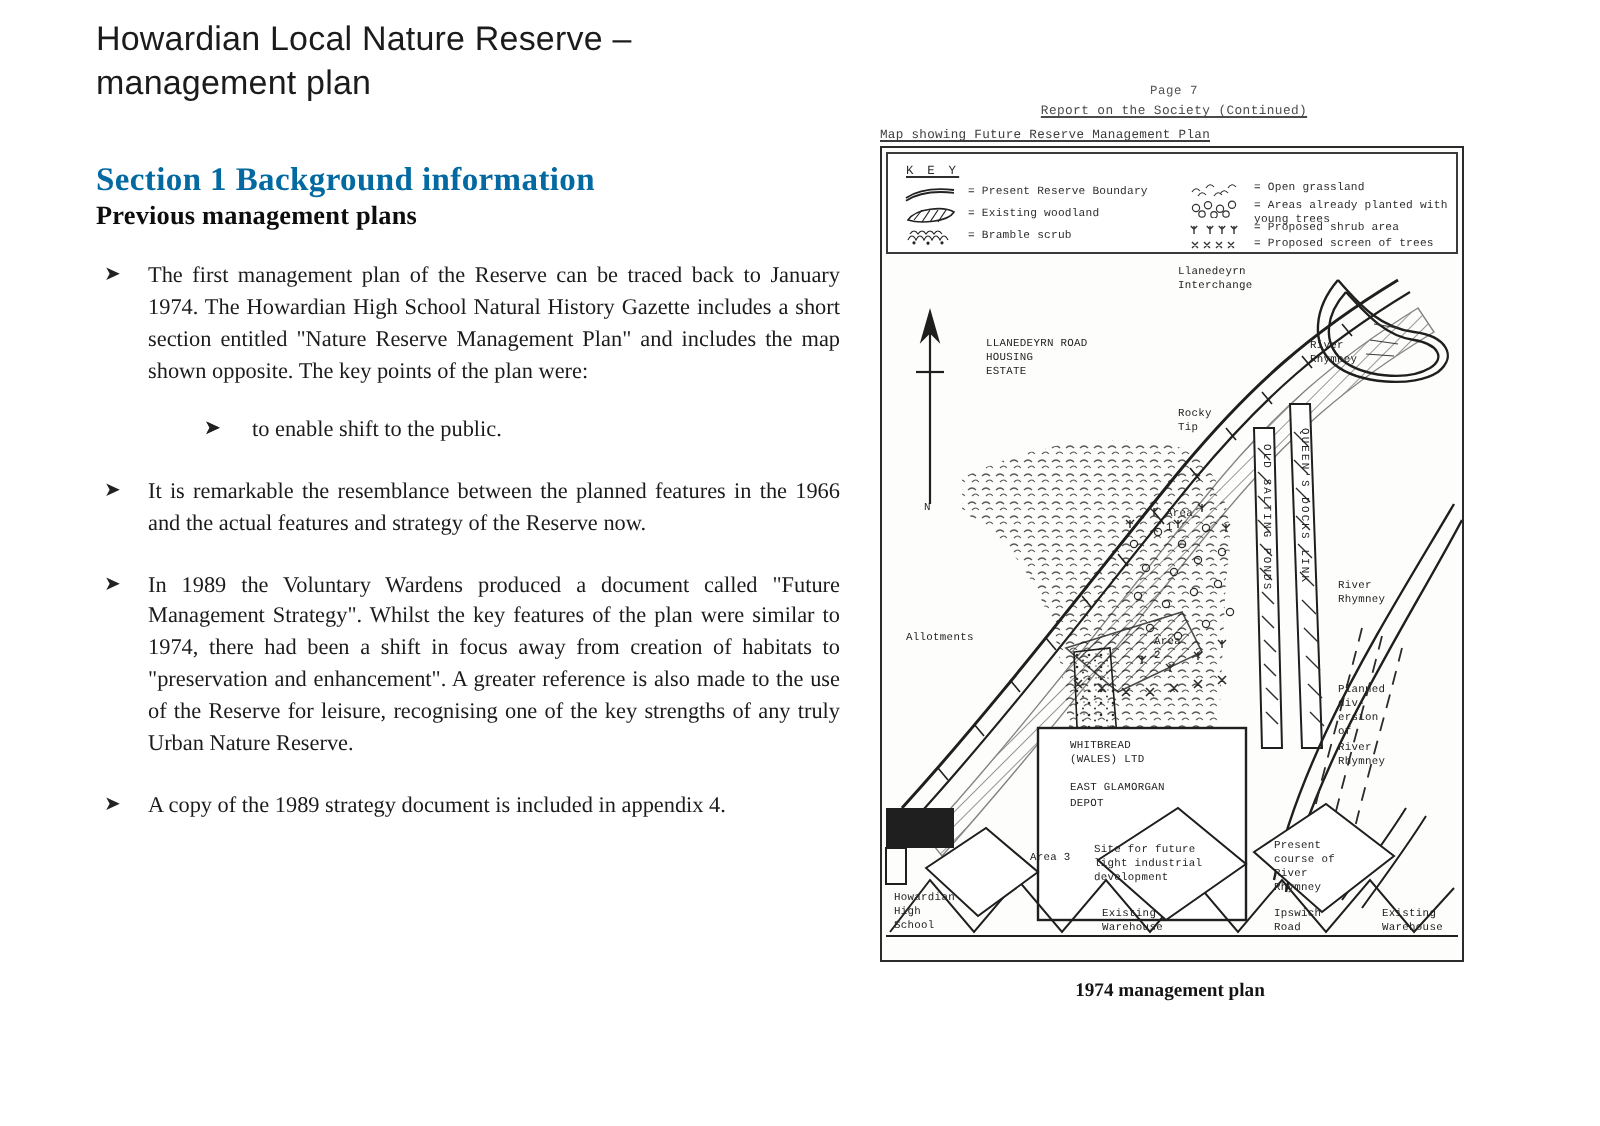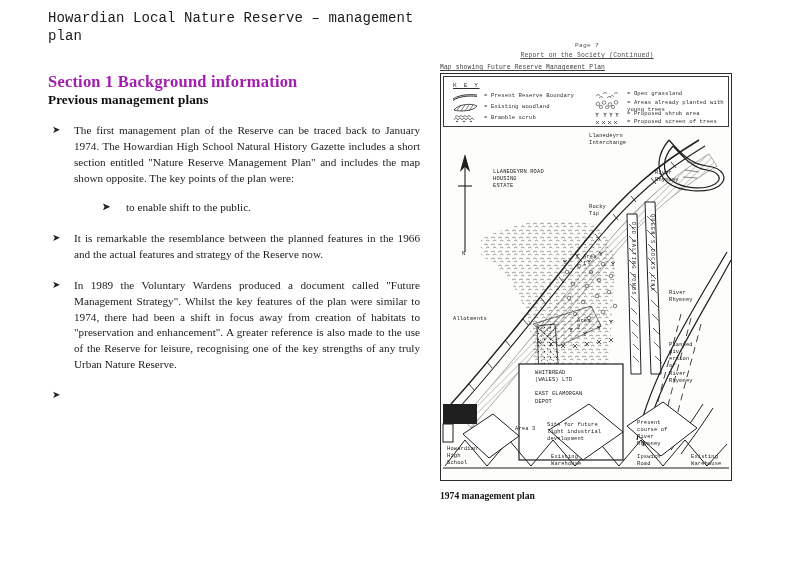--- a/index.html
+++ b/index.html
@@ -17,34 +17,34 @@
   }
 
   
   .doc-col {
     position: absolute;
     left: 48px;
     top: 0;
     width: 372px;
   }
   .running-head {
-    font-family: Liberation Mono, monospace;
-    font-size: 14px;
+    font-family: Liberation Sans, sans-serif;
+    font-size: 17px;
     line-height: 1.3;
     margin-top: 9px;
     letter-spacing: 0.1px;
     color: #1b1b1b;
   }
   .sec-title {
     font-family: "Liberation Serif", serif;
     font-weight: bold;
     font-size: 16.5px;
     margin-top: 27px;
     letter-spacing: 0.2px;
-    color: #a21caf;
+    color: #0369a1;
   }
   .sub-title {
     font-family: "Liberation Serif", serif;
     font-weight: bold;
     font-size: 13.2px;
     letter-spacing: 0.1px;
     color: #0d0d0d;
   }
 
   ul.bullets {
@@ -174,20 +174,21 @@
     line-height: 1.32;
     letter-spacing: 0.15px;
     white-space: pre-line;
     z-index: 5;
   }
   .map-label.vert {
     writing-mode: vertical-rl;
     letter-spacing: 1.1px;
   }
   .fig-caption {
+    text-align: center;
     font-family: "Liberation Serif", serif;
     font-weight: bold;
     font-size: 9.6px;
     color: #141414;
     margin-top: 9px;
     margin-left: 8px;
     width: 290px;
   }
   svg { display: block; }
   .mapsvg { position: absolute; left: 0; top: 0; z-index: 1; }
@@ -226,20 +227,21 @@
       <span>It is remarkable the resemblance between the planned features in the 1966 and the actual features and strategy of the Reserve now.</span>
     </li>
 
     <li>
       <span class="arrow">➤</span>
       <span>In 1989 the Voluntary Wardens produced a document called "Future Management Strategy". Whilst the key features of the plan were similar to 1974, there had been a shift in focus away from creation of habitats to "preservation and enhancement". A greater reference is also made to the use of the Reserve for leisure, recognising one of the key strengths of any truly Urban Nature Reserve.</span>
     </li>
 
     <li>
       <span class="arrow">➤</span>
+      <span>A copy of the 1989 strategy document is included in appendix 4.</span>
     </li>
 
   </ul>
 </div>
 
 <div class="fig">
 
   <div class="fig-page">Page 7</div>
   <div class="fig-report">Report on the Society (Continued)</div>
   <div class="fig-maptitle">Map showing Future Reserve Management Plan</div>

